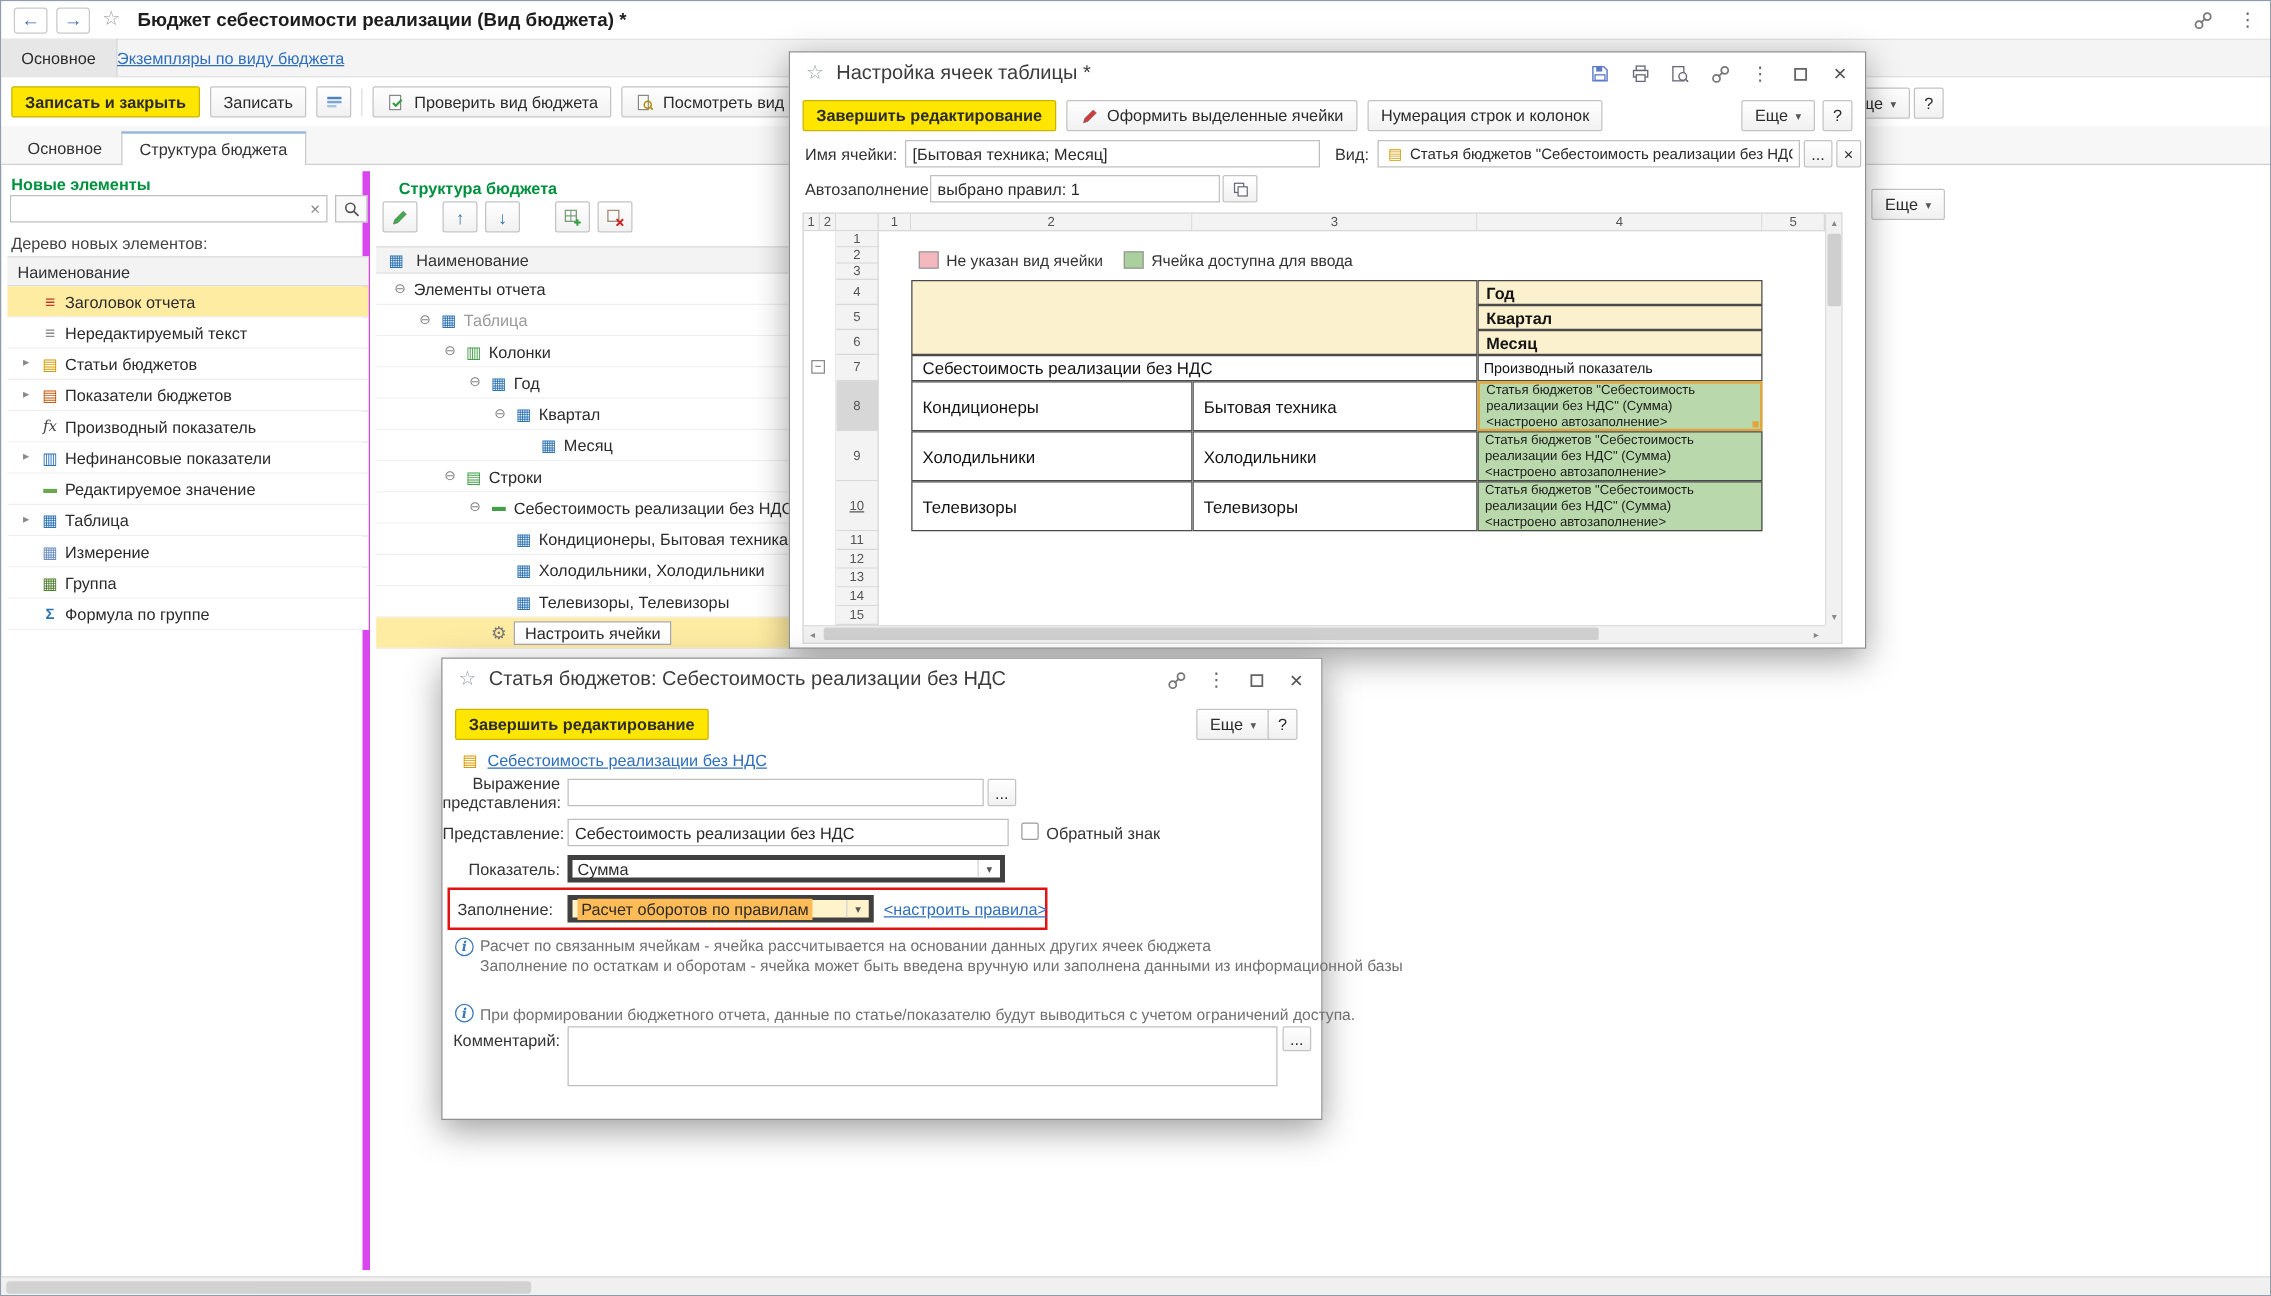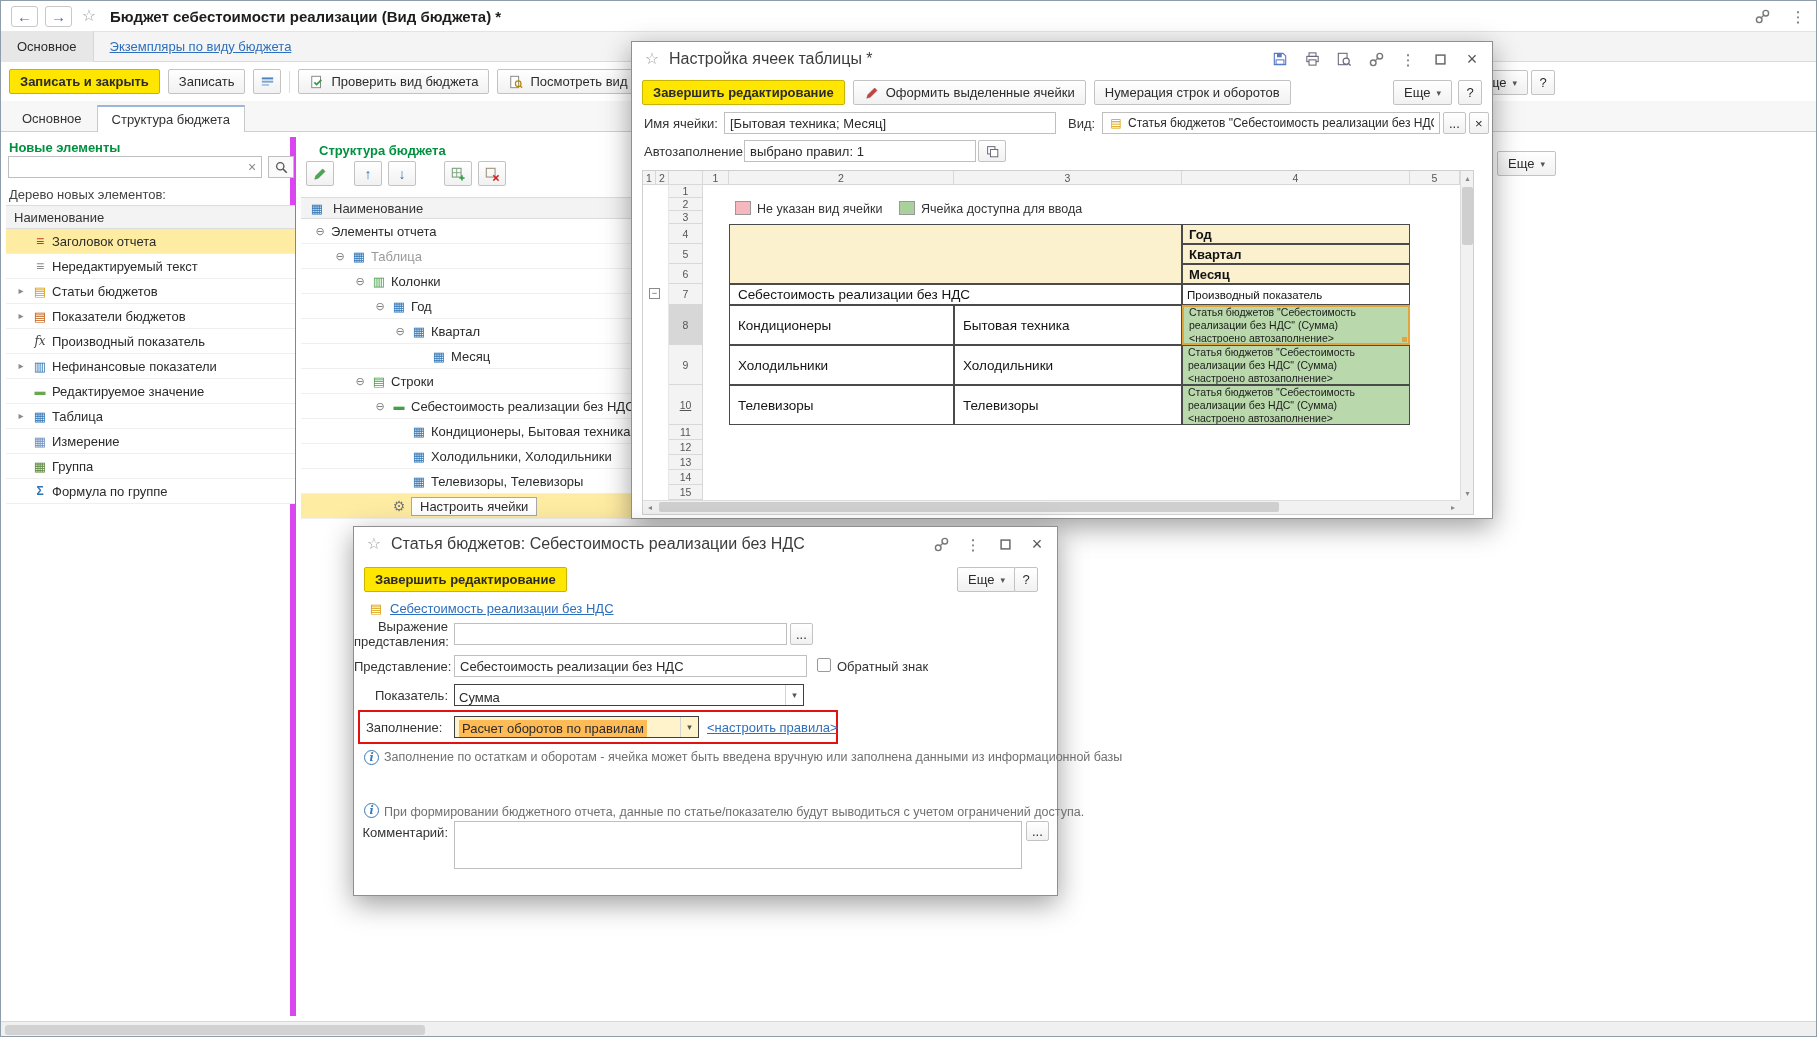--- a/index.html
+++ b/index.html
@@ -16,21 +16,21 @@
 .lab{color:#333;white-space:nowrap}
 .greent{color:#00913f;font-size:13px;font-weight:bold}
 
 .titlebar{position:absolute;left:0;top:0;width:100%;height:30px;display:flex;align-items:center;gap:7px;padding:0 10px;background:#fff}
 .navbtn{width:27px;height:21px;border:1px solid #c9c9c9;border-radius:3px;background:#fff;display:inline-flex;align-items:center;justify-content:center}
 .apptitle{font-weight:bold;font-size:15px;color:#1d1d1d;margin-left:4px}
 .tb-right{margin-left:auto;display:flex;gap:20px;align-items:center}
 
 .navrow{position:absolute;left:0;top:30px;width:100%;height:31px;background:#f4f4f4;border-top:1px solid #e3e3e3;border-bottom:1px solid #dcdcdc;display:flex;align-items:center}
 .navtab{height:31px;display:flex;align-items:center;padding:0 16px;background:#e7e7e7;border-right:1px solid #d8d8d8;font-size:13px}
-.navlink{margin-left:16px}
+.navlink{}
 
 .toolbar{position:absolute;left:0;top:61px;width:100%;height:39px;background:#fff;display:flex;align-items:center;gap:8px;padding:0 8px}
 .tsep{width:1px;height:22px;background:#ddd}
 
 .tabsrow{position:absolute;left:0;top:100px;width:100%;height:31px;background:#f7f7f7;border-bottom:1px solid #cfcfcf;display:flex;align-items:flex-end;padding:0 6px}
 .tab{height:27px;display:flex;align-items:center;padding:0 14px;font-size:13px;color:#333;border:1px solid transparent;border-bottom:none}
 .tab.active{background:#fff;border-color:#c9c9c9;position:relative;top:1px;border-top:2px solid #9ab6d8}
 
 .left-panel{position:absolute;left:5px;top:136px;width:290px;height:879px;border-right:6px solid #d946ef;background:#fff}
 .srch{position:absolute;left:2px;top:19px;width:254px;height:22px;border:1px solid #bfbfbf;display:flex;align-items:center}
@@ -68,21 +68,21 @@
 .handle{position:absolute;right:1px;bottom:1px;width:5px;height:5px;background:#e2a53e}
 .lg-sw{position:absolute;width:16px;height:14px;border:1px solid #999}
 .lg-tx{position:absolute;font-size:12.5px;color:#333;white-space:nowrap}
 .sb{position:absolute;background:#f1f1f1}
 .sb-th{position:absolute;background:#cfcfcf;border-radius:2px}
 .sb-ar{position:absolute;display:flex;align-items:center;justify-content:center;font-size:8px;color:#888}
 .exp-box{position:absolute;width:11px;height:11px;border:1px solid #8a8a8a;background:#fff;display:flex;align-items:center;justify-content:center;font-size:9px;color:#555;line-height:1}
 
 .rlabel{position:absolute;width:94px;text-align:right;color:#333;white-space:nowrap}
 .cb{width:14px;height:14px;border:1px solid #9a9a9a;border-radius:2px;background:#fff;display:inline-block}
-.combo{position:absolute;height:22px;border:1px solid #404040;background:#fff;display:flex;align-items:flex-end;padding:0 0 0 4px}
+.combo{position:absolute;height:22px;border:4px solid #404040;background:#fff;display:flex;align-items:center;padding:0 0 0 4px}
 .combo .dd{margin-left:auto;width:18px;height:100%;border-left:1px solid #d4d4d4;display:flex;align-items:center;justify-content:center;color:#555;font-size:9px}
 .combo.hl{background:#fff3cb}
 .valhl{background:#ffbb55;padding:1px 3px}
 .redframe{position:absolute;border:2px solid #e01212}
 .info-i{width:15px;height:15px;border-radius:50%;border:1px solid #3879b8;color:#3879b8;font-family:"DejaVu Serif",serif;font-style:italic;font-weight:bold;font-size:11px;display:inline-flex;align-items:center;justify-content:center}
 .infotx{font-size:12.5px;color:#707070;line-height:16px;white-space:nowrap}
 .bottombar{position:absolute;left:0;top:1020px;width:100%;height:17px;background:#f0f0f0;border-top:1px solid #d9d9d9}
 .bthumb{position:absolute;left:4px;top:3px;width:420px;height:10px;background:#d2d2d2;border-radius:3px}
 </style>
 </head>
@@ -510,21 +510,21 @@
     <div class="cmdbar">
       <span class="btn yellow">Завершить редактирование</span>
       <span class="btn">
           <span class="icon">
             <svg width="14" height="14" viewBox="0 0 16 16">
               <path d="M2 14l1.2-4L11 2.2 13.8 5 6 12.8 2 14z" fill="#d23b3b" stroke="#666" stroke-width="0.6"></path>
             </svg>
           </span>
           <span>Оформить выделенные ячейки</span>
         </span>
-      <span class="btn">Нумерация строк и оборотов</span>
+      <span class="btn">Нумерация строк и колонок</span>
       <span class="cmd-right">
         <span class="btn">
             <span>Еще</span>
             <span class="caret">▾</span>
           </span>
         <span class="btn qbtn">?</span>
       </span>
     </div>
     <span class="lab" style="position:absolute;left:12px;top:74px">Имя ячейки:</span>
     <div class="fld" style="position:absolute;left:92px;top:70px;width:332px">[Бытовая техника; Месяц]</div>
@@ -691,20 +691,21 @@
     <div class="redframe" style="left:4px;top:183px;width:480px;height:34px"></div>
     <span class="lab" style="position:absolute;left:12px;top:193px">Заполнение:</span>
     <div class="combo hl" style="left:100px;top:189px;width:245px">
       <span class="valhl">Расчет оборотов по правилам</span>
       <span class="dd">▾</span>
     </div>
     <span class="link" style="position:absolute;left:353px;top:193px">&lt;настроить правила&gt;</span>
 
     <span class="info-i" style="position:absolute;left:10px;top:223px">i</span>
     <div id="infoLines" style="position:absolute;left:30px;top:222px">
+        <div class="infotx">Расчет по связанным ячейкам - ячейка рассчитывается на основании данных других ячеек бюджета</div>
         <div class="infotx">Заполнение по остаткам и оборотам - ячейка может быть введена вручную или заполнена данными из информационной базы</div>
       </div>
     <span class="info-i" style="position:absolute;left:10px;top:276px">i</span>
     <div class="infotx" style="position:absolute;left:30px;top:277px">При формировании бюджетного отчета, данные по статье/показателю будут выводиться с учетом ограничений доступа.</div>
 
     <span class="rlabel" style="left:0;top:298px">Комментарий:</span>
     <textarea style="position: absolute; left: 100px; top: 294px; width: 568px; height: 48px; border: 1px solid rgb(191, 191, 191); resize: none; font: 13px &quot;Liberation Sans&quot;, sans-serif; padding: 3px;"></textarea>
     <span class="btn sq" style="position:absolute;left:672px;top:294px;height:20px">...</span>
   </div>
 

